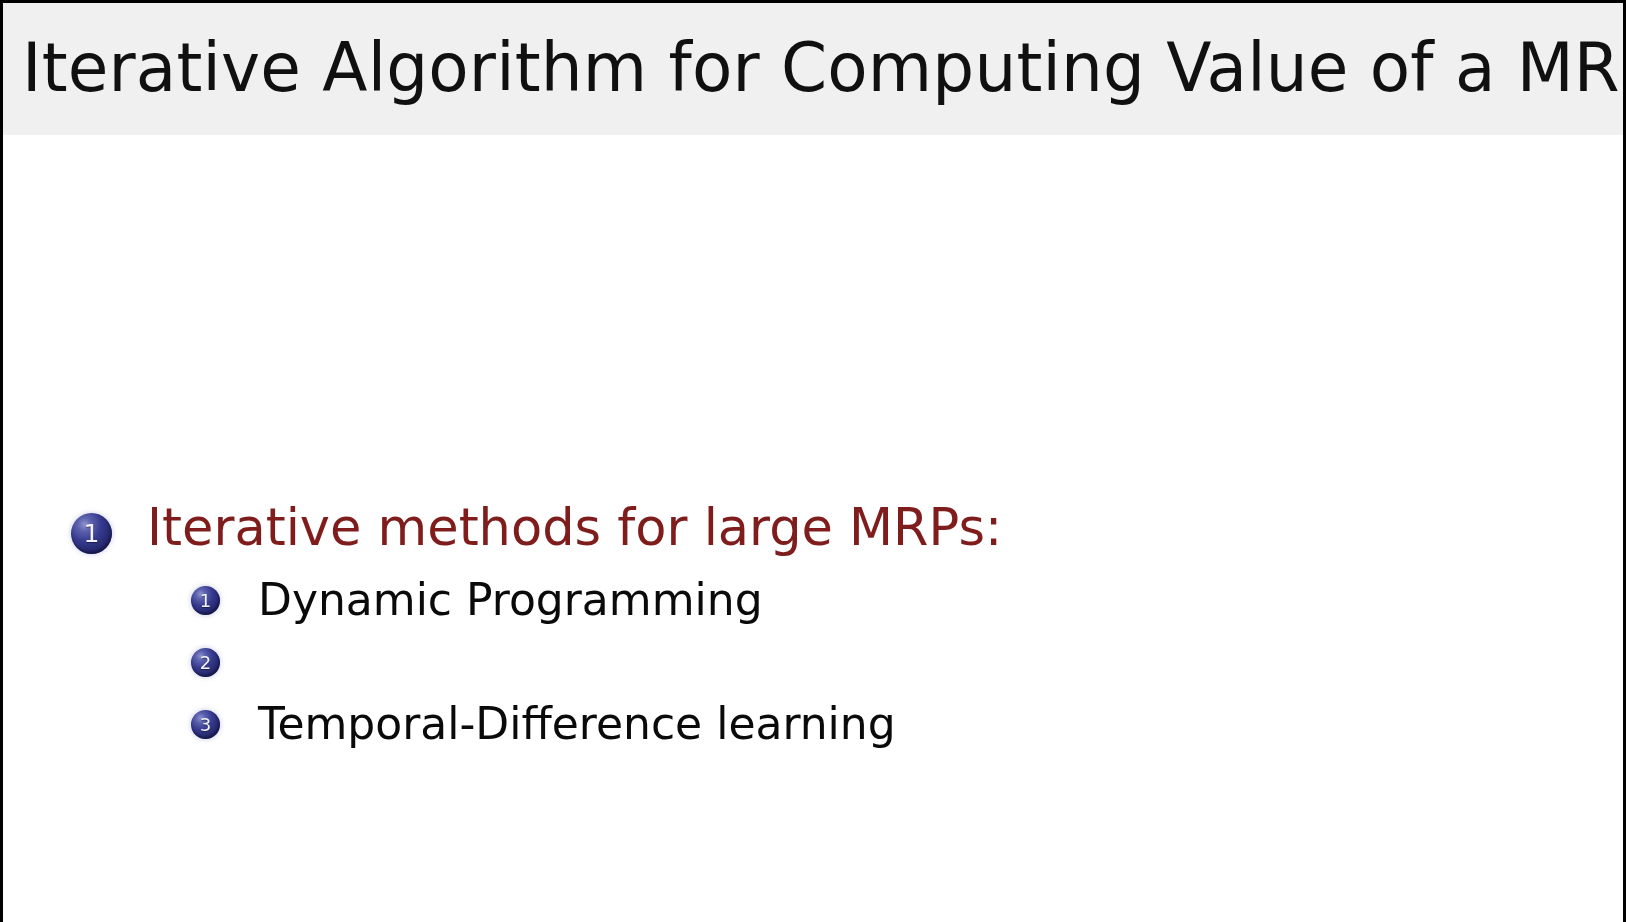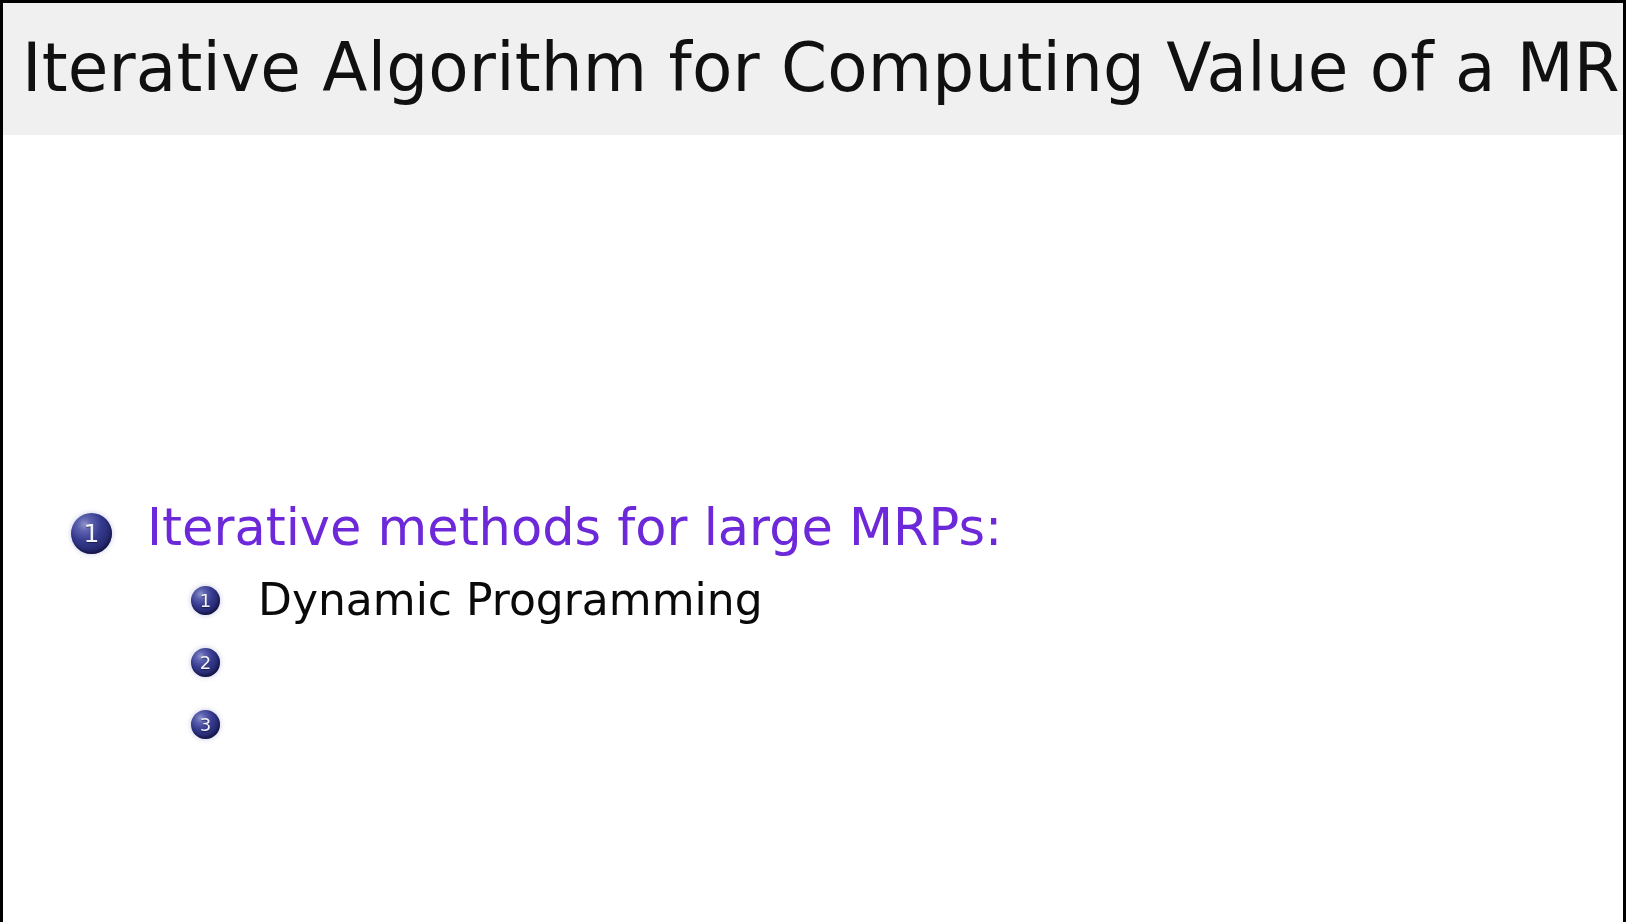--- a/index.html
+++ b/index.html
@@ -117,21 +117,21 @@
     width: 29px;
     height: 29px;
     font-size: 18px;
     margin-top: 10px;
   }
 
   .level1-text {
     margin-left: 35px;
     font-size: 51px;
     line-height: 1.0;
-    color: #6d28d9;
+    color: #7f1d1d;
     white-space: nowrap;
     font-weight: 400;
   }
 
   .sublist {
     position: absolute;
     left: 188px;
     top: 441px;
   }
 
@@ -177,20 +177,21 @@
             <span class="ball lvl2">1</span>
             <span class="level2-text">Dynamic Programming</span>
           </div>
 
           <div class="level2-row">
             <span class="ball lvl2">2</span>
           </div>
 
           <div class="level2-row">
             <span class="ball lvl2">3</span>
+            <span class="level2-text">Temporal-Difference learning</span>
           </div>
 
         </div>
       </div>
 
     </div>
   </div>
 
 </div>
 

